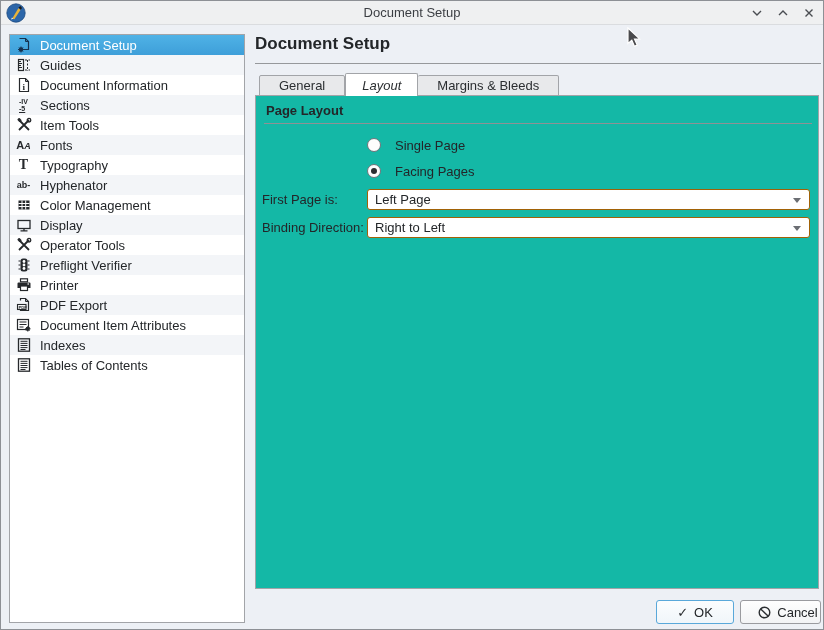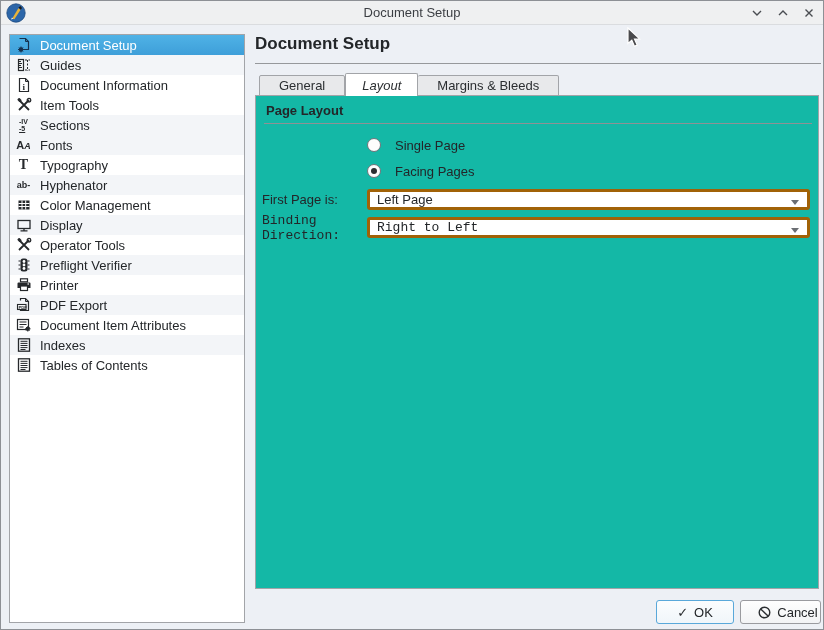--- a/index.html
+++ b/index.html
@@ -38,21 +38,21 @@
                border:1px solid #a2a4a8; z-index:1; }
   .section-title { position:absolute; left:10px; top:7px; font-size:13px; font-weight:bold; color:#232629; }
   .section-rule { position:absolute; left:8px; top:27px; width:548px; height:1px; background:#8f9194; }
   .radio-row { position:absolute; left:111px; display:flex; align-items:center; gap:14px;
                font-size:13px; color:#232629; height:18px; }
   .radio { width:14px; height:14px; border:1px solid #70747a; border-radius:50%; background:#fdfdfd;
            display:flex; align-items:center; justify-content:center; }
   .radio .dot { width:6px; height:6px; border-radius:50%; background:#2b2e31; }
   .field-row { position:absolute; left:6px; right:8px; height:21px; display:flex; align-items:center; }
   .field-label { width:105px; font-size:13px; color:#232629; flex:0 0 105px; }
-  .combo { flex:1; height:21px; background:#ffffff; border:3px solid #a16207; border-radius:3px;
+  .combo { flex:1; height:21px; background:#ffffff; border:1px solid #a16207; border-radius:3px;
            display:flex; align-items:center; padding:0 7px; font-size:13px; color:#232629; position:relative; }
   .combo-arrow { position:absolute; right:8px; top:8px; width:0; height:0;
                  border-left:4px solid transparent; border-right:4px solid transparent;
                  border-top:5px solid #6b6e73; }
   
   .btn { position:absolute; top:599px; height:24px; border-radius:3px; background:linear-gradient(#fefefe,#f2f3f5);
          display:flex; align-items:center; justify-content:center; gap:6px; font-size:13px; color:#232629; }
   .btn-ok { left:655px; width:78px; border:1px solid #59a8da; background:linear-gradient(#fbfdfe,#f0f6fa); }
   .btn-cancel { left:739px; width:81px; border:1px solid #9a9b9f;padding-left:15px; }
   .check { font-size:13px; color:#2b2e31; }
@@ -123,39 +123,39 @@
       <span class="ic">
         <svg width="16" height="16" viewBox="0 0 16 16">
             <path d="M3.5 1.5 h6 l3 3 v10 h-9 z" fill="none" stroke="#26292c" stroke-width="1.2"></path>
             <path d="M9.5 1.5 v3 h3" fill="none" stroke="#26292c" stroke-width="1"></path>
             <text x="6.5" y="12.5" font-family="Liberation Serif, serif" font-size="9" font-weight="bold" fill="#26292c">i</text>
           </svg>
       </span>
       <span>Document Information</span>
     </div>
 
-    <div class="row">
-      <span class="ic">
-        <svg width="16" height="16" viewBox="0 0 16 16">
-            <path d="M3 13 L13 3 M3 3 L13 13" stroke="#26292c" stroke-width="1.8"></path>
-            <rect x="1.5" y="1.5" width="4" height="3" rx="1" fill="#26292c" transform="rotate(45 3.5 3)"></rect>
-            <circle cx="13" cy="3.2" r="1.8" fill="none" stroke="#26292c" stroke-width="1.3"></circle>
-          </svg>
-      </span>
-      <span>Item Tools</span>
-    </div>
-
     <div class="row alt">
       <span class="ic">
         <span class="txticon" style="font-size:7px; line-height:7px; text-align:left;">
           <span>-IV</span><br>
           <span style="text-decoration:underline;">-5</span>
         </span>
       </span>
       <span>Sections</span>
+    </div>
+
+    <div class="row">
+      <span class="ic">
+        <svg width="16" height="16" viewBox="0 0 16 16">
+            <path d="M3 13 L13 3 M3 3 L13 13" stroke="#26292c" stroke-width="1.8"></path>
+            <rect x="1.5" y="1.5" width="4" height="3" rx="1" fill="#26292c" transform="rotate(45 3.5 3)"></rect>
+            <circle cx="13" cy="3.2" r="1.8" fill="none" stroke="#26292c" stroke-width="1.3"></circle>
+          </svg>
+      </span>
+      <span>Item Tools</span>
     </div>
 
     <div class="row alt">
       <span class="ic">
         <span class="txticon" style="font-size:11px;"><span>A</span><span style="font-size:9px; font-style:italic;">A</span></span>
       </span>
       <span>Fonts</span>
     </div>
 
     <div class="row">
@@ -298,21 +298,21 @@
       <span>Facing Pages</span>
     </div>
 
     <div class="field-row" style="top:93px;">
       <span class="field-label">First Page is:</span>
       <span class="combo">
         <span>Left Page</span>
         <span class="combo-arrow"></span>
       </span>
     </div>
-    <div class="field-row" style="top:121px;font-family:Liberation Mono, monospace;">
+    <div class="field-row" style="top:121px;">
       <span class="field-label">Binding Direction:</span>
       <span class="combo">
         <span>Right to Left</span>
         <span class="combo-arrow"></span>
       </span>
     </div>
   </div>
 
   <div class="btn btn-ok">
     <span class="check">✓</span>

